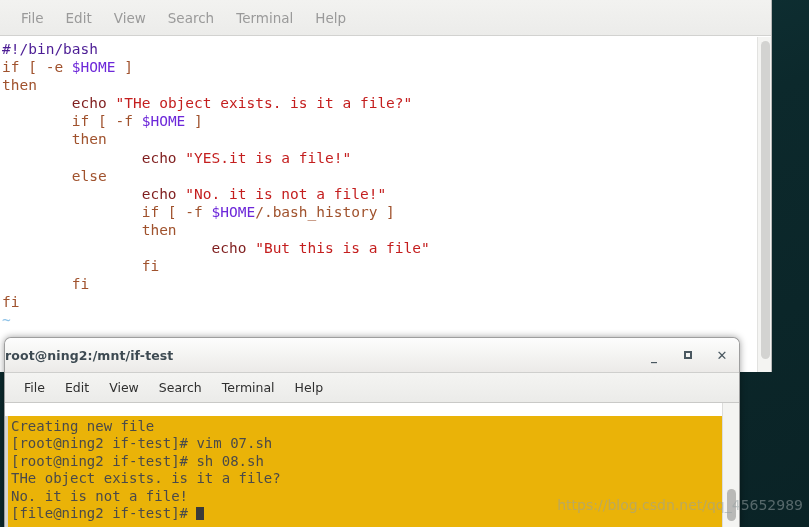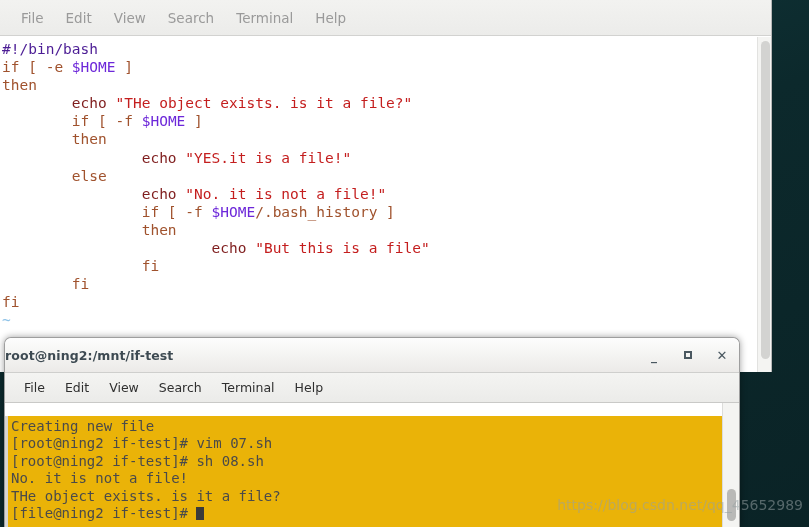--- a/index.html
+++ b/index.html
@@ -295,22 +295,22 @@
     <span class="mi">View</span>
     <span class="mi">Search</span>
     <span class="mi">Terminal</span>
     <span class="mi">Help</span>
   </div>
 
   <div id="term-body">
       <div class="term-line">Creating new file</div>
       <div class="term-line">[root@ning2 if-test]# vim 07.sh</div>
       <div class="term-line">[root@ning2 if-test]# sh 08.sh</div>
+      <div class="term-line">THe object exists. is it a file?</div>
       <div class="term-line">No. it is not a file!</div>
-      <div class="term-line">THe object exists. is it a file?</div>
       <div class="term-line"><span>[file@ning2 if-test]# </span><span class="cursor-block"></span></div>
     </div>
 
   <div id="term-scroll">
     <div class="thumb"></div>
   </div>
 </div>
 
 <div id="watermark">https://blog.csdn.net/qq_45652989</div>
 

